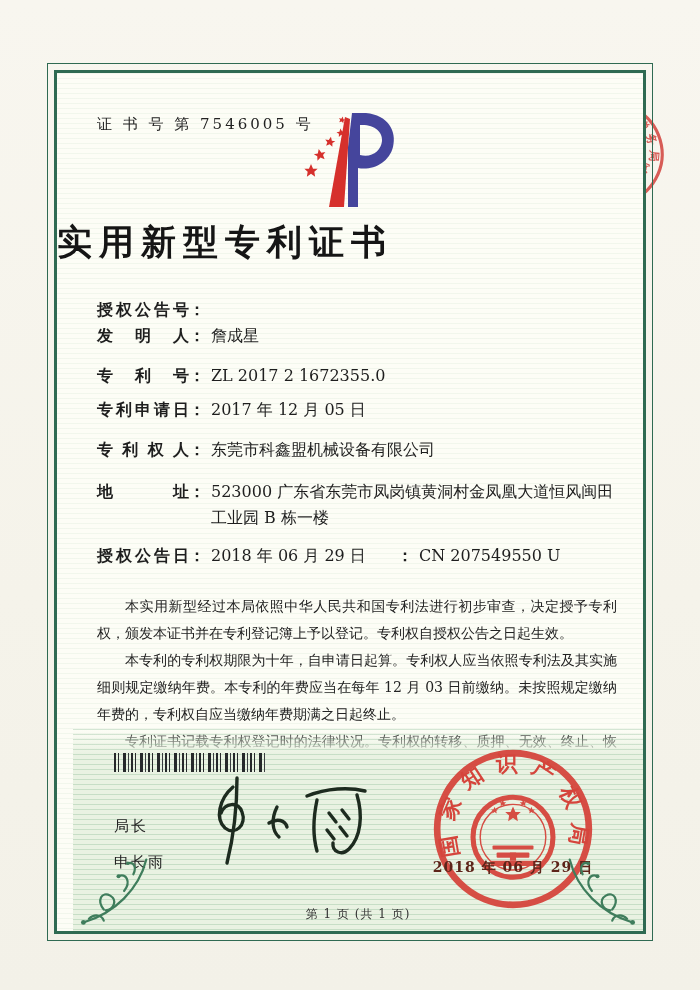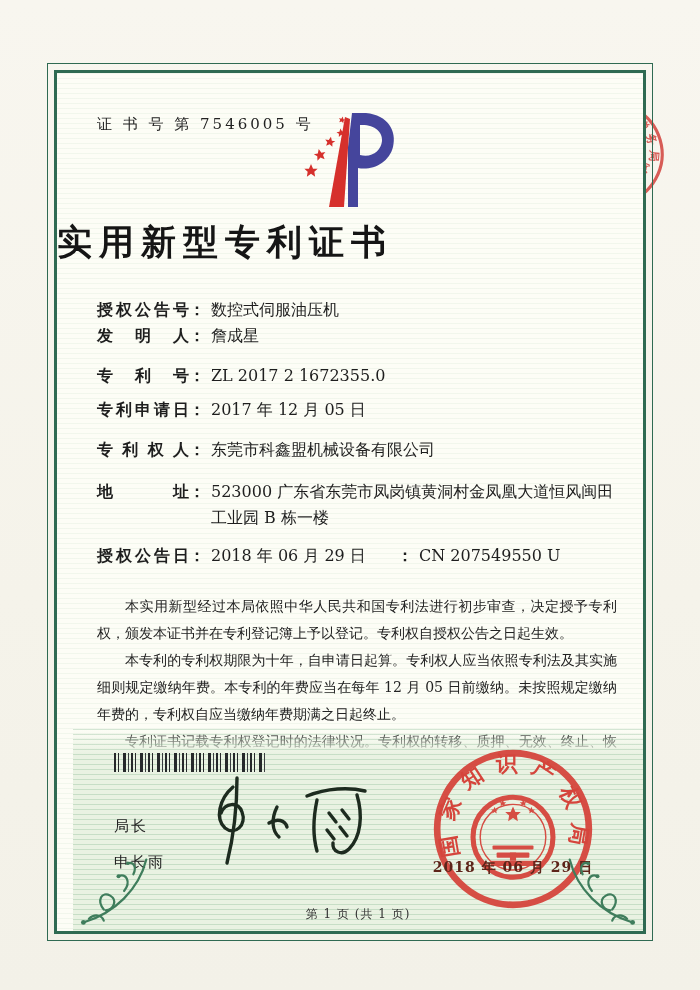--- a/index.html
+++ b/index.html
@@ -152,21 +152,20 @@
           </g>
         </svg>
       </div>
 
       <div class="title">实用新型专利证书</div>
 
       <div class="fields">
         <div class="frow">
           <span class="flabel">授权公告号</span>
             <span class="fcolon">：</span>
-          <span class="fvalue">数控式伺服油压机</span>
         </div>
         <div class="frow mt-a">
           <span class="flabel">发明人</span>
             <span class="fcolon">：</span>
           <span class="fvalue">詹成星</span>
         </div>
         <div class="frow mt-b">
           <span class="flabel">专利号</span>
             <span class="fcolon">：</span>
           <span class="fvalue">ZL 2017 2 1672355.0</span>
@@ -194,21 +193,21 @@
           </span>
           <span class="grant-right">
               <span class="fcolon">：</span>
             <span class="fvalue">CN 207549550 U</span>
           </span>
         </div>
       </div>
 
       <div class="body-text">
         <p>本实用新型经过本局依照中华人民共和国专利法进行初步审查，决定授予专利权，颁发本证书并在专利登记簿上予以登记。专利权自授权公告之日起生效。</p>
-        <p>本专利的专利权期限为十年，自申请日起算。专利权人应当依照专利法及其实施细则规定缴纳年费。本专利的年费应当在每年 12 月 05 日前缴纳。未按照规定缴纳年费的，专利权自应当缴纳年费期满之日起终止。</p>
+        <p>本专利的专利权期限为十年，自申请日起算。专利权人应当依照专利法及其实施细则规定缴纳年费。本专利的年费应当在每年 12 月 03 日前缴纳。未按照规定缴纳年费的，专利权自应当缴纳年费期满之日起终止。</p>
         <p>专利证书记载专利权登记时的法律状况。专利权的转移、质押、无效、终止、恢复和专利权人的姓名或名称、国籍、地址变更等事项记载在专利登记簿上。</p>
       </div>
 
       <div class="band">
 
         <div class="barcode"></div>
 
         <div class="sig-title">局长</div>
         <div class="sig-name">申长雨</div>
 

